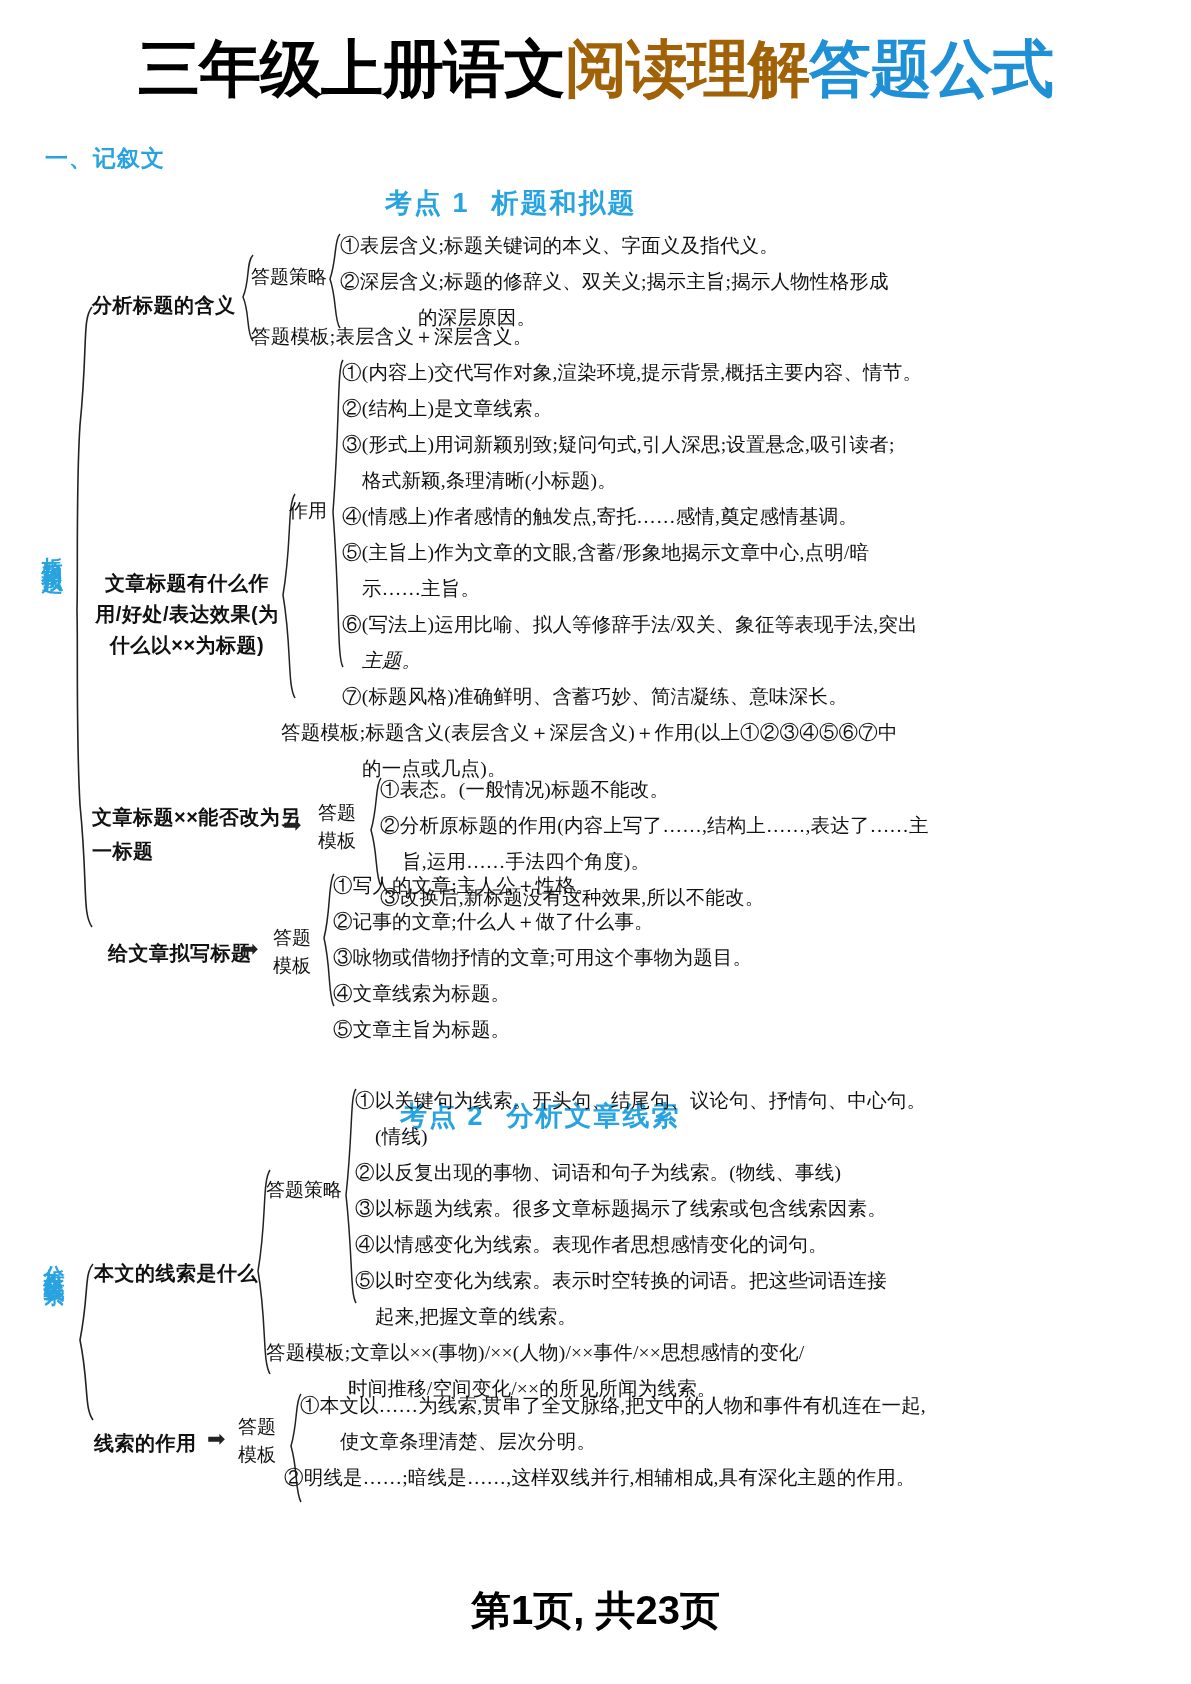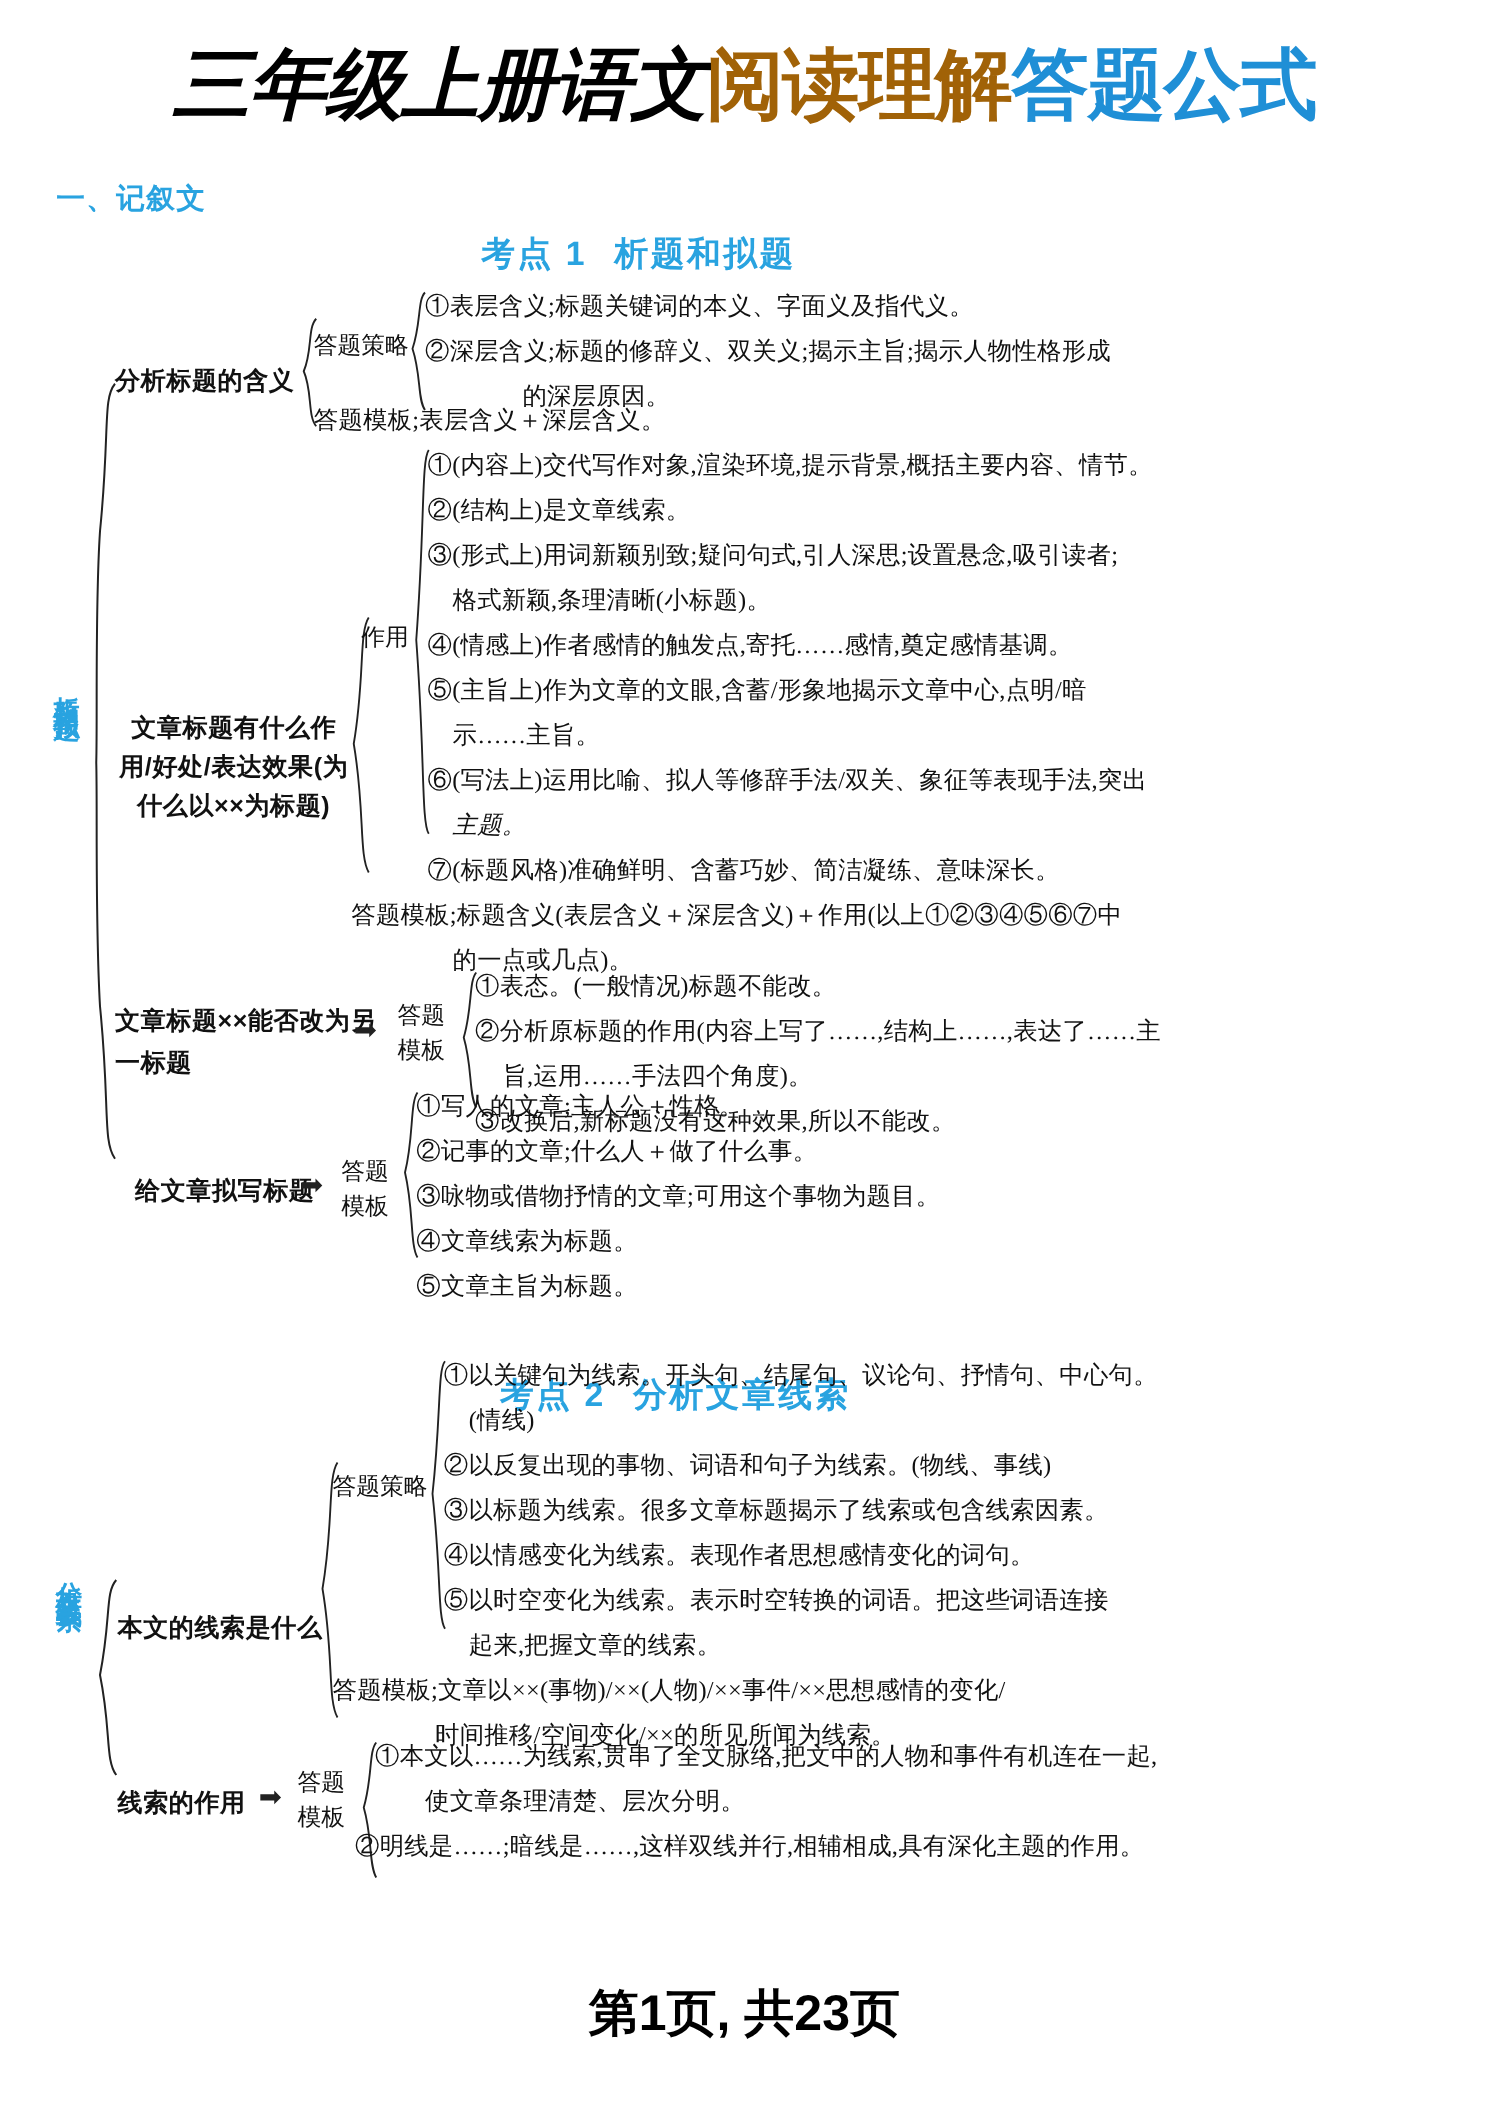--- a/index.html
+++ b/index.html
@@ -25,21 +25,21 @@
     text-align: center;
     white-space: nowrap;
   }
   .title-wrap span {
     font-family: "Liberation Sans", "DejaVu Sans", sans-serif;
     font-weight: bold;
     font-size: 62px;
     letter-spacing: -1px;
     line-height: 1;
   }
-  .t-black { color: #000000; font-style: italic; }
+  .t-black { color: #000000; }
   .t-red   { color: #a16207; }
   .t-blue  { color: #1f8fd6; }
 
   
   .sec-head {
     position: absolute;
     left: 45px;
     top: 143px;
     font-family: "Liberation Sans", "DejaVu Sans", sans-serif;
     font-size: 23px;
@@ -251,21 +251,21 @@
 </div>
 
 <div class="vlabel" style="left:44px; top:1248px;">分析文章线索</div>
 
 <div class="brace" style="left:76px; top:1262px;">
   <svg width="20" height="160" viewBox="0 0 20 160">
     <path d="M17 2 C8 12, 13 32, 4 78 C13 122, 8 146, 17 158" fill="none" stroke="#222" stroke-width="1.6"></path>
   </svg>
 </div>
 
-<div class="node" style="left:94px; top:1288px;">本文的线索是什么</div>
+<div class="node" style="left:94px; top:1258px;">本文的线索是什么</div>
 
 <div class="brace" style="left:255px; top:1168px;">
   <svg width="18" height="210" viewBox="0 0 18 210">
     <path d="M15 2 C7 14, 12 50, 3 103 C12 156, 7 192, 15 206" fill="none" stroke="#222" stroke-width="1.5"></path>
   </svg>
 </div>
 
 <div class="mid" style="left:266px; top:1177px;">答题策略</div>
 
 <div class="brace" style="left:344px; top:1087px;">

